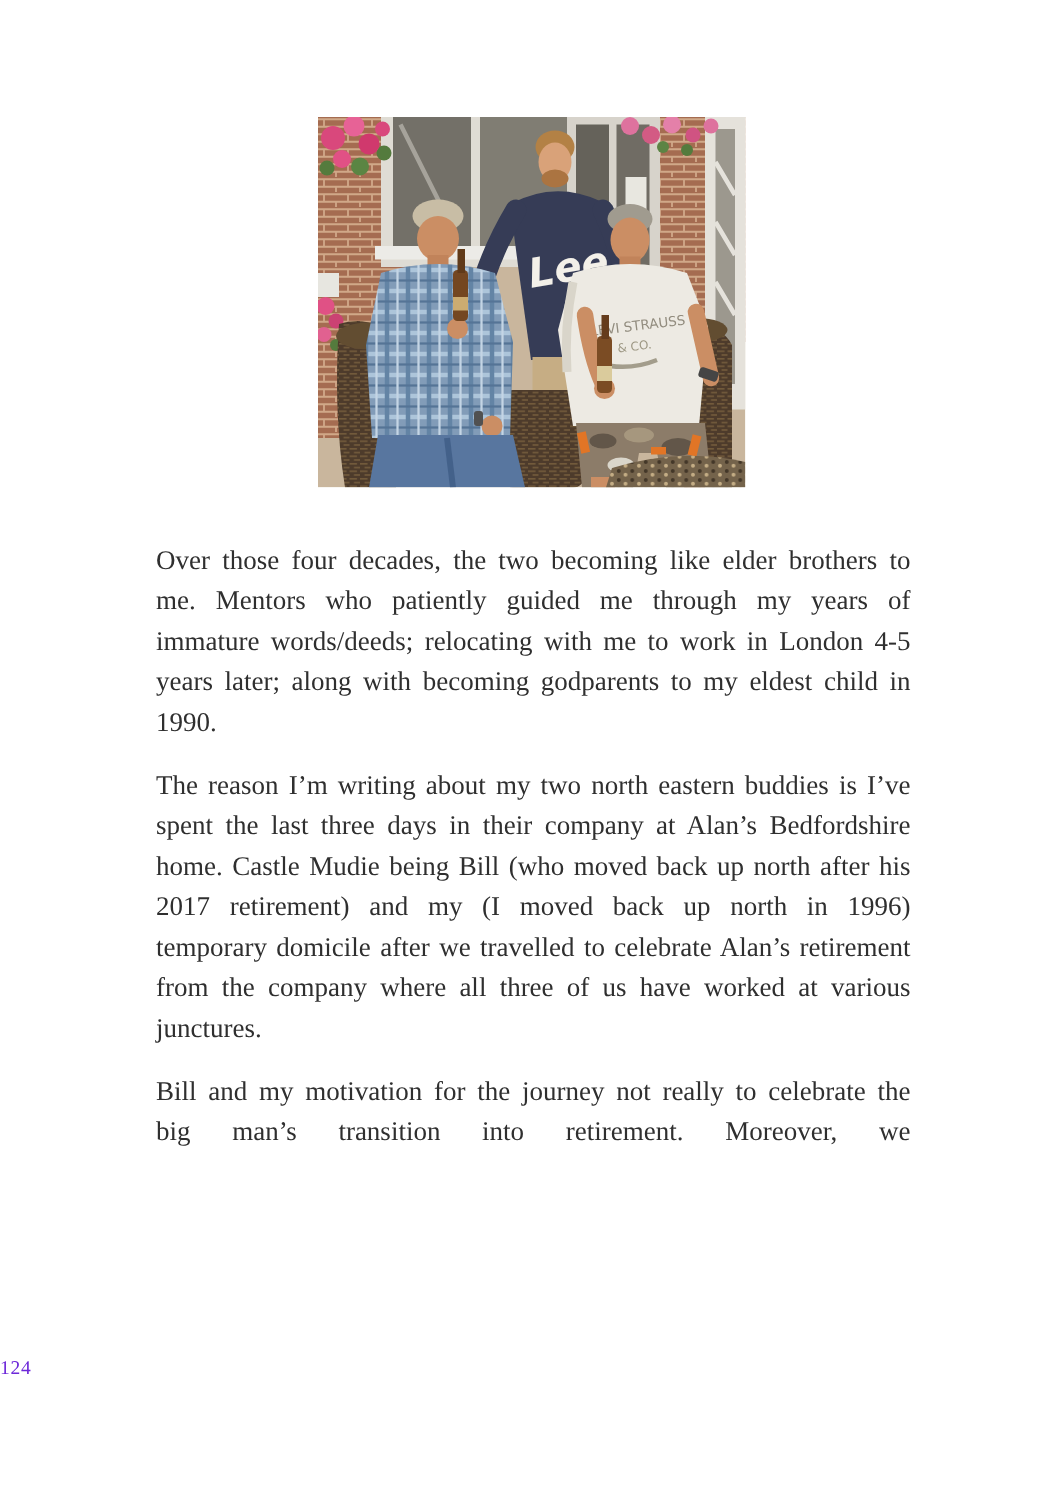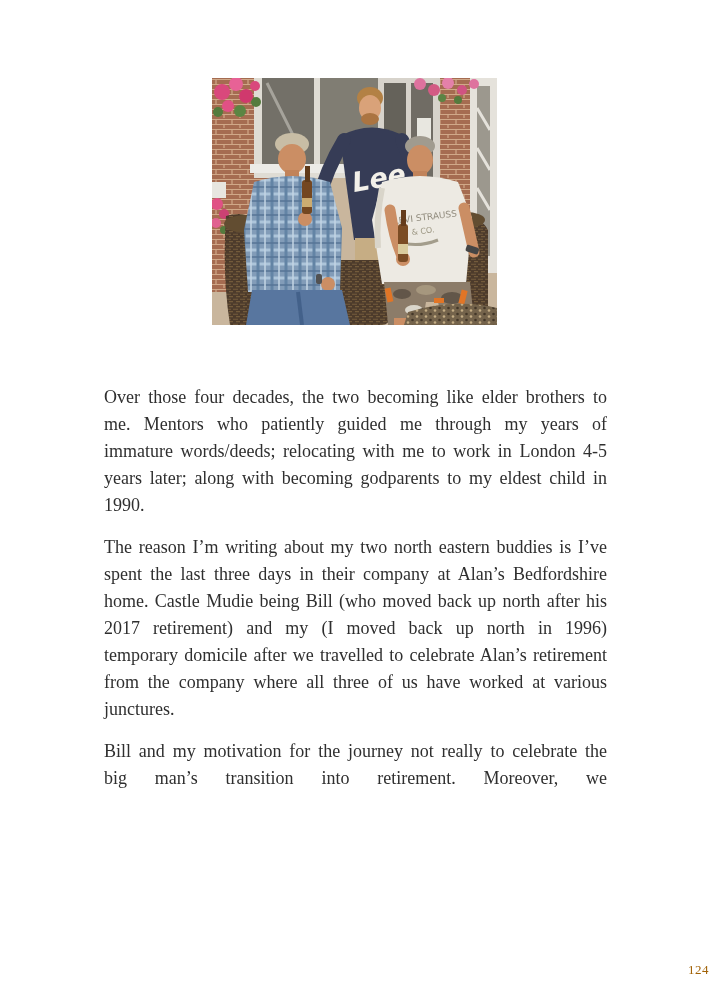--- a/index.html
+++ b/index.html
@@ -26,43 +26,43 @@
   }
   .photo svg {
     display: block;
     width: 100%;
     height: 100%;
     font-family: "DejaVu Sans", sans-serif;
   }
   .body-text {
     position: absolute;
     left: 104px;
-    top: 384px;
+    top: 360px;
     width: 503px;
     color: #2f2f2f;
     font-size: 18px;
     line-height: 27px;
     text-align: justify;
     word-spacing: 1px;
   }
   .body-text p {
     margin: 0 0 15px 0;
   }
   .body-text p.continues {
     text-align-last: justify;
     margin-bottom: 12px;
   }
   .page-footer {
     position: absolute;
     left: 0;
-    top: 962px;
+    top: 904px;
     width: 100%;
-    text-align: right;
+    text-align: left;
     font-size: 13px;
-    color: #a16207;
+    color: #6d28d9;
     letter-spacing: 0.5px;
   }
 </style>
 </head>
 <body>
 
 <div class="page">
 
   <figure class="photo">
     <svg viewBox="0 0 285 247" preserveAspectRatio="none" role="img">

